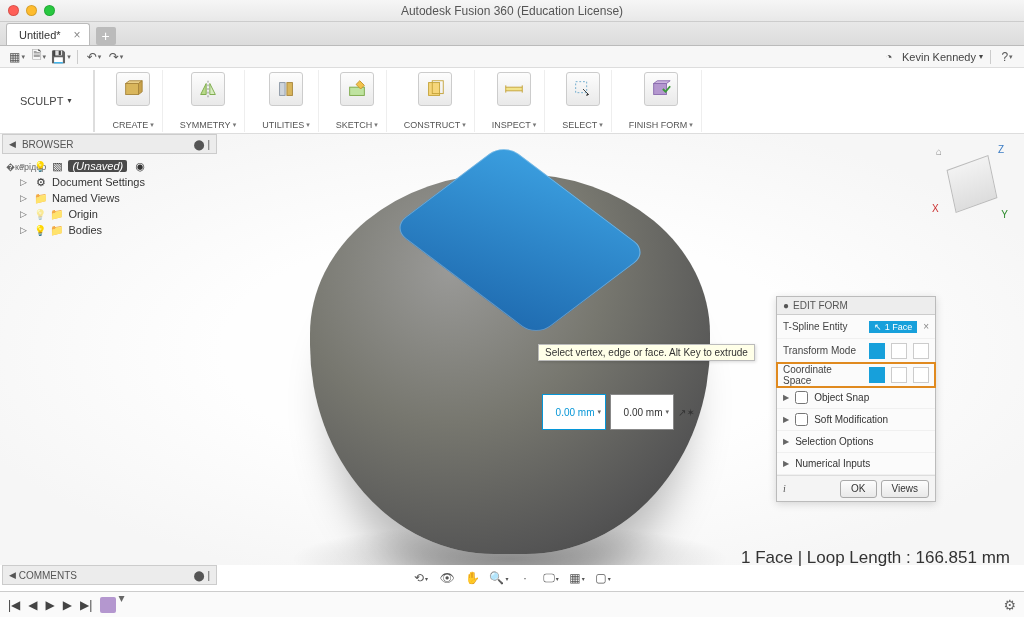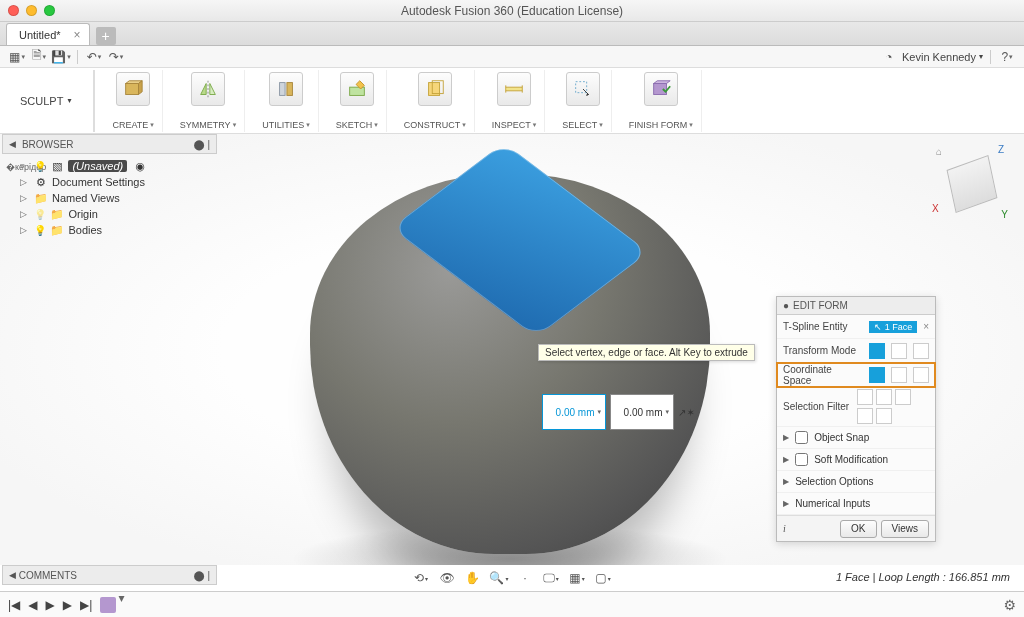--- a/index.html
+++ b/index.html
@@ -86,21 +86,21 @@
 .info-i { margin-right:auto; font-family:Georgia,serif; font-style:italic; color:#555; }
 
 
 .comments { position:absolute; left:2px; bottom:32px; height:20px; width:215px; background:#ececec; border:1px solid #ccc; display:flex; align-items:center; padding:0 6px; font-size:10px; color:#555; }
 .comments .pin{margin-left:auto;}
 
 
 .navbar { position:absolute; left:0; right:0; bottom:28px; height:22px; display:flex; align-items:center; justify-content:center; gap:6px; }
 .nbtn { width:20px; height:18px; display:flex; align-items:center; justify-content:center; color:#555; font-size:12px; }
 .nbtn.drop::after{content:"▾"; font-size:6px; margin-left:1px;}
-.status { position:absolute; right:14px; bottom:34px; font-size:11px; color:#333; font-weight:500;font-style:italic; }
+.status { position:absolute; right:14px; bottom:49px; font-size:17px; color:#333; font-weight:500; }
 
 
 .timeline { position:absolute; left:0; right:0; bottom:0; height:26px; border-top:1px solid #ccc; background:#fafafa; display:flex; align-items:center; padding:0 8px; gap:8px; }
 .tbtn{ font-size:12px; color:#444; }
 .tmarker{ width:16px; height:16px; background:#b497cf; border-radius:2px; }
 .gear { margin-left:auto; font-size:14px; color:#666; }
 
 svg.ico-svg{width:22px;height:22px;}
 </style>
 </head>
@@ -309,30 +309,20 @@
     <span class="ibox sel"></span>
     <span class="ibox"></span>
     <span class="ibox"></span>
   </div>
   <div class="prow hl">
     <span class="plabel">Coordinate Space</span>
     <span class="ibox sel"></span>
     <span class="ibox"></span>
     <span class="ibox"></span>
   </div>
-  <div class="prow" style="height:40px">
-    <span class="plabel">Selection Filter</span>
-    <div style="display:flex;flex-wrap:wrap;gap:3px;width:72px">
-      <span class="ibox"></span>
-      <span class="ibox"></span>
-      <span class="ibox"></span>
-      <span class="ibox"></span>
-      <span class="ibox"></span>
-    </div>
-  </div>
   <div class="pexp">
       <span class="tri">▶</span>
       <input type="checkbox" style="">
       <span>Object Snap</span>
     </div>
   <div class="pexp">
       <span class="tri">▶</span>
       <input type="checkbox" style="">
       <span>Soft Modification</span>
     </div>

